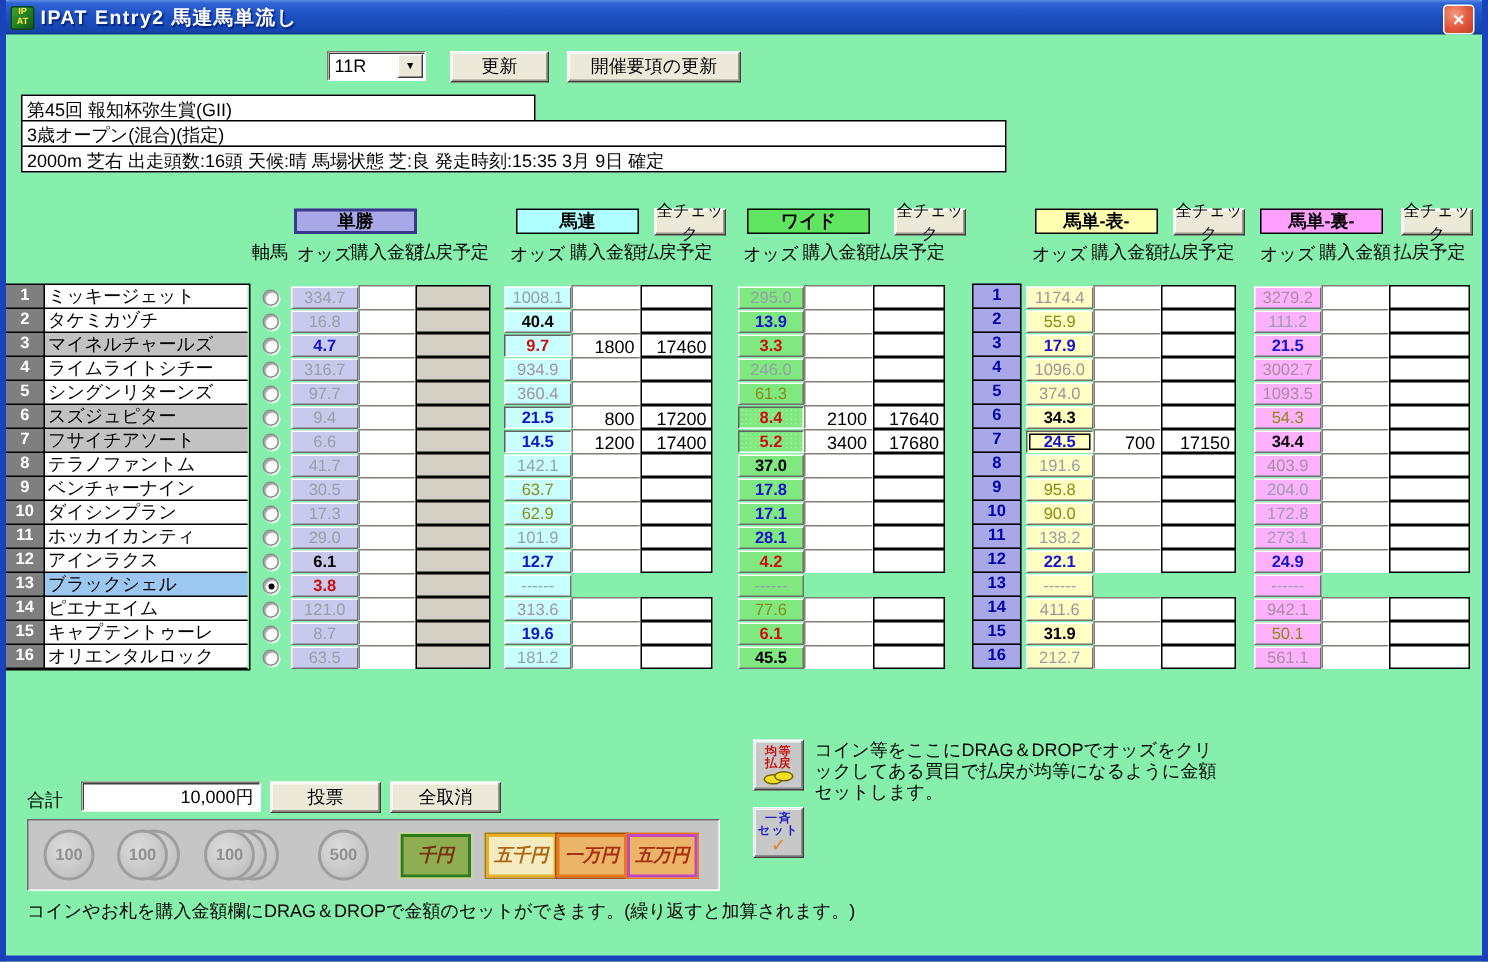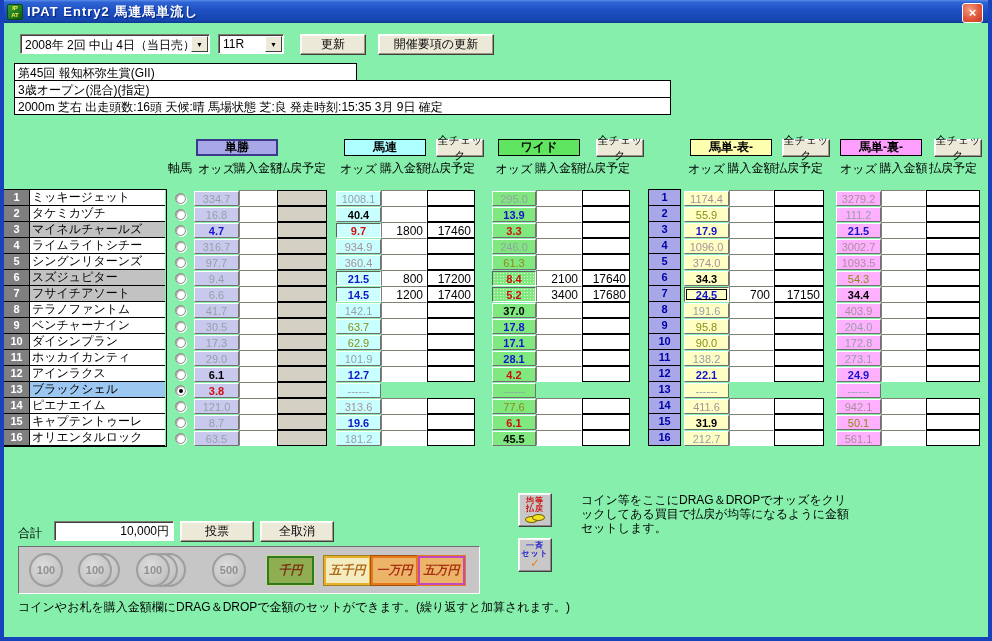--- a/index.html
+++ b/index.html
@@ -108,21 +108,21 @@
   color:#909090; font-size:11px; font-weight:bold; display:flex; align-items:center; justify-content:center; }
 .bill { height:29px; width:47px; display:flex; align-items:center; justify-content:center;
   font-size:12px; font-weight:bold; cursor:grab;font-style:italic; }
 .bill-1000 { border:2px solid #2F7A1F; outline:1px solid #C8D890; background:#8FAE52; color:#7B3010; }
 .bill-5000 { border:2px solid #E8B028; outline:1px solid #A08020; background:#F2ECC0; color:#B06818; }
 .bill-10000 { border:2px solid #E87818; outline:1px solid #A05010; background:#ECB468; color:#A83010; }
 .bill-50000 { border:2px solid #C048C0; outline:1px solid #E87818; background:#ECB468; color:#A83010; }
 .tray-caption { position:absolute; left:14px; top:599px; font-size:12px; color:#000; }
 
 
-.help-row { position:absolute; left:514px; display:flex;gap:22px; }
+.help-row { position:absolute; left:498px; display:flex; }
 .help-icon { width:34px; height:34px; background:#C8C8C8; border:1px solid #404040; border-top-color:#fff; border-left-color:#fff;
   box-shadow:inset -1px -1px 0 #8A8A8A, inset 1px 1px 0 #F5F5F5;
   display:flex; flex-direction:column; align-items:center; justify-content:center; cursor:pointer; flex:none; }
 .help-icon .il { font-size:8px; font-weight:bold; line-height:8px; letter-spacing:1px; }
 .ic-red .il{color:#CC1010} .ic-blue .il{color:#2020CC} .ic-cancel{background:#FFFDEB}
 .ic-cancel .il{color:#CC1010; font-size:10px; line-height:11px;}
 .coins-glyph { position:relative; width:20px; height:9px; margin-top:1px; }
 .coins-glyph span { position:absolute; width:13px; height:7px; border-radius:50%; background:#F2E11E; border:1px solid #70600A; }
 .coins-glyph span:nth-child(1){left:0; top:2px;} .coins-glyph span:nth-child(2){left:7px; top:0;}
 .check-glyph { color:#E8821E; font-size:12px; font-weight:bold; line-height:10px; }
@@ -134,24 +134,20 @@
 <body>
 
 <div class="window">
 
   <div class="titlebar">
     <div class="app-icon">IP<br>AT</div>
     <div class="title-text">IPAT Entry2 馬連馬単流し</div>
     <div class="close-btn">×</div>
   </div>
 
-  <div class="combo" style="left:16px; top:34px; width:190px;">
-    <div class="combo-text">2008年 2回 中山 4日（当日売）</div>
-    <div class="combo-arrow">▼</div>
-  </div>
   <div class="combo" style="left:214px; top:34px; width:66px;">
     <div class="combo-text">11R</div>
     <div class="combo-arrow">▼</div>
   </div>
   <div class="btn" style="position:absolute; left:296px; top:34px; width:66px; height:21px;">更新</div>
   <div class="btn" style="position:absolute; left:374px; top:34px; width:116px; height:21px;">開催要項の更新</div>
 
   <div class="racebox" style="left:10px; top:63px; width:343px; height:18px;">第45回  報知杯弥生賞(GII)</div>
   <div class="racebox" style="left:10px; top:80px; width:657px; height:18px;">3歳オープン(混合)(指定)</div>
   <div class="racebox" style="left:10px; top:97px; width:657px; height:18px;">2000m 芝右 出走頭数:16頭 天候:晴 馬場状態 芝:良 発走時刻:15:35 3月 9日 確定</div>

